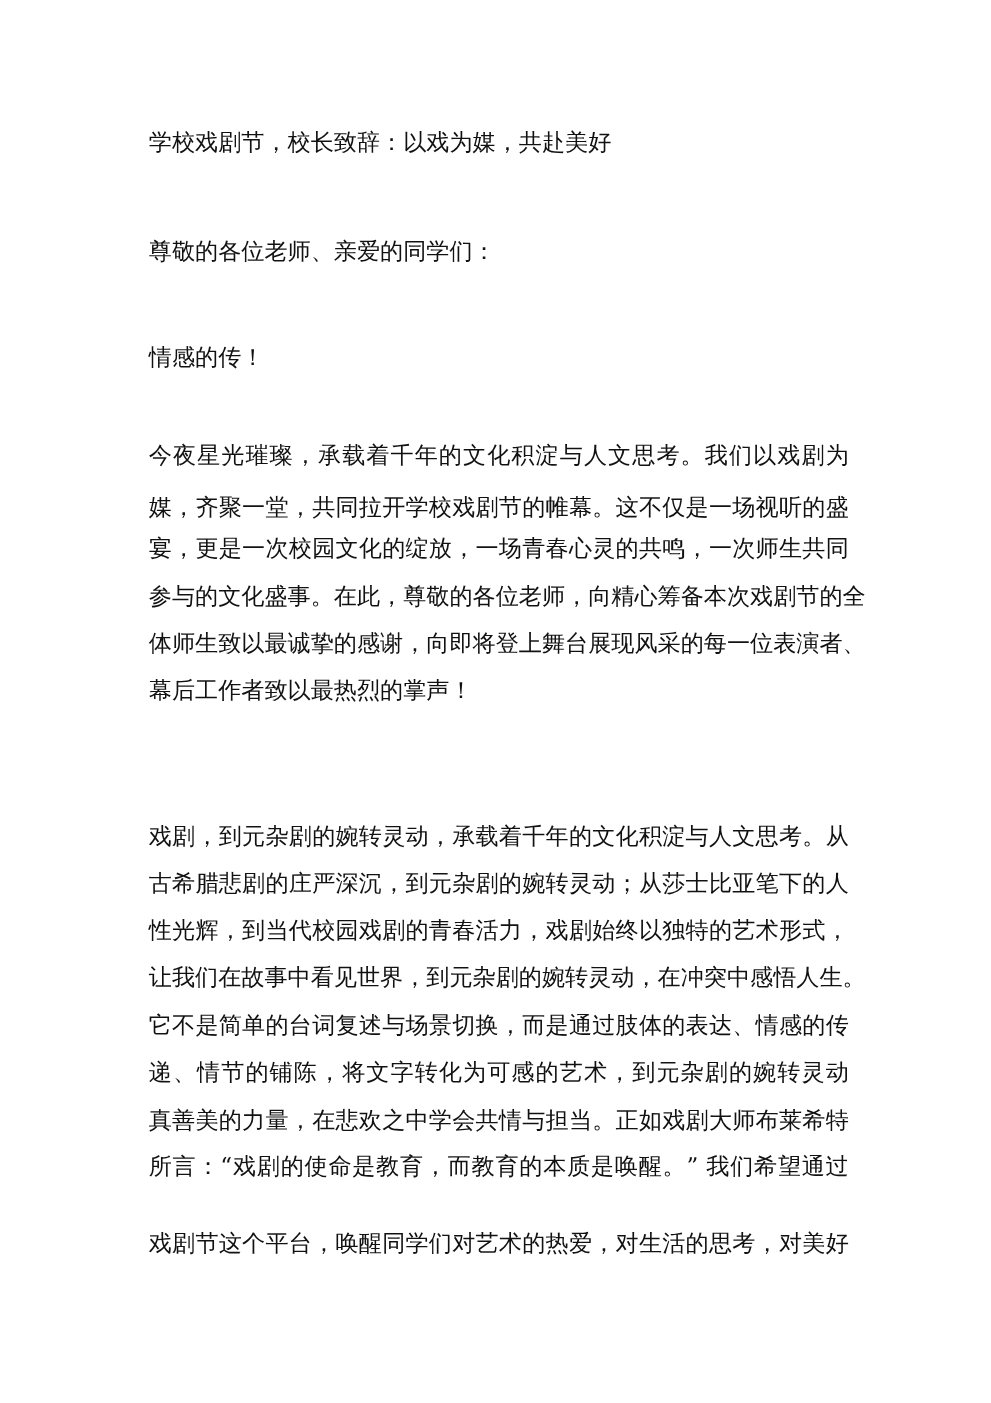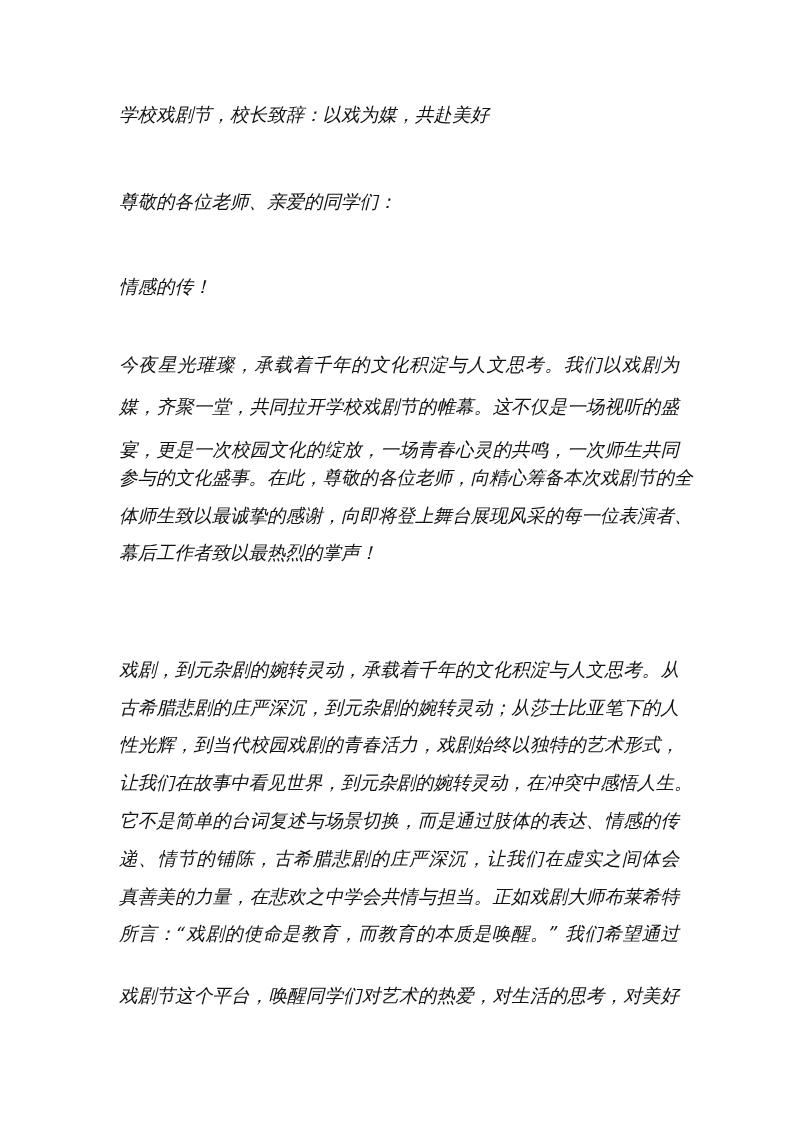--- a/index.html
+++ b/index.html
@@ -4,45 +4,45 @@
 <style>
   html, body { margin: 0; padding: 0; background: #ffffff; }
   body { width: 793px; height: 1122px; position: relative; overflow: hidden; }
   .page {
     position: absolute; left: 119px; top: 0; width: 560px;
     font-family: "DejaVu Serif", "Liberation Serif", serif;
     font-size: 18.5px; color: #111111;
   }
   .line {
     position: absolute; left: 0; white-space: nowrap;
-    height: 24px; line-height: 24px; font-style: italic;
+    height: 24px; line-height: 24px;
   }
   .justify { width: 560px; text-align-last: justify; text-align: justify; }
 </style>
 </head>
 <body>
 
 <div class="page">
   <div class="line" style="top:103px">学校戏剧节，校长致辞：以戏为媒，共赴美好</div>
   <div class="line" style="top:190px">尊敬的各位老师、亲爱的同学们：</div>
   <div class="line" style="top:275px">情感的传！</div>
 
   <div>
     <div class="line justify" style="top:353px">今夜星光璀璨，承载着千年的文化积淀与人文思考。我们以戏剧为</div>
     <div class="line justify" style="top:395px">媒，齐聚一堂，共同拉开学校戏剧节的帷幕。这不仅是一场视听的盛</div>
-    <div class="line justify" style="top:438px">宴，更是一次校园文化的绽放，一场青春心灵的共鸣，一次师生共同</div>
+    <div class="line justify" style="top:428px">宴，更是一次校园文化的绽放，一场青春心灵的共鸣，一次师生共同</div>
     <div class="line justify" style="top:466px">参与的文化盛事。在此，尊敬的各位老师，向精心筹备本次戏剧节的全</div>
     <div class="line justify" style="top:504px">体师生致以最诚挚的感谢，向即将登上舞台展现风采的每一位表演者、</div>
     <div class="line" style="top:541px">幕后工作者致以最热烈的掌声！</div>
   </div>
 
   <div>
     <div class="line justify" style="top:658px">戏剧，到元杂剧的婉转灵动，承载着千年的文化积淀与人文思考。从</div>
     <div class="line justify" style="top:696px">古希腊悲剧的庄严深沉，到元杂剧的婉转灵动；从莎士比亚笔下的人</div>
     <div class="line justify" style="top:733px">性光辉，到当代校园戏剧的青春活力，戏剧始终以独特的艺术形式，</div>
     <div class="line justify" style="top:771px">让我们在故事中看见世界，到元杂剧的婉转灵动，在冲突中感悟人生。</div>
     <div class="line justify" style="top:809px">它不是简单的台词复述与场景切换，而是通过肢体的表达、情感的传</div>
-    <div class="line justify" style="top:847px">递、情节的铺陈，古希腊悲剧的庄严深沉，让我们在虚实之间体会</div>
+    <div class="line justify" style="top:847px">递、情节的铺陈，将文字转化为可感的艺术，到元杂剧的婉转灵动</div>
     <div class="line justify" style="top:885px">真善美的力量，在悲欢之中学会共情与担当。正如戏剧大师布莱希特</div>
     <div class="line justify" style="top:922px">所言：“戏剧的使命是教育，而教育的本质是唤醒。” 我们希望通过</div>
     <div class="line justify" style="top:984px">戏剧节这个平台，唤醒同学们对艺术的热爱，对生活的思考，对美好</div>
   </div>
 </div>
 
 </body></html>

